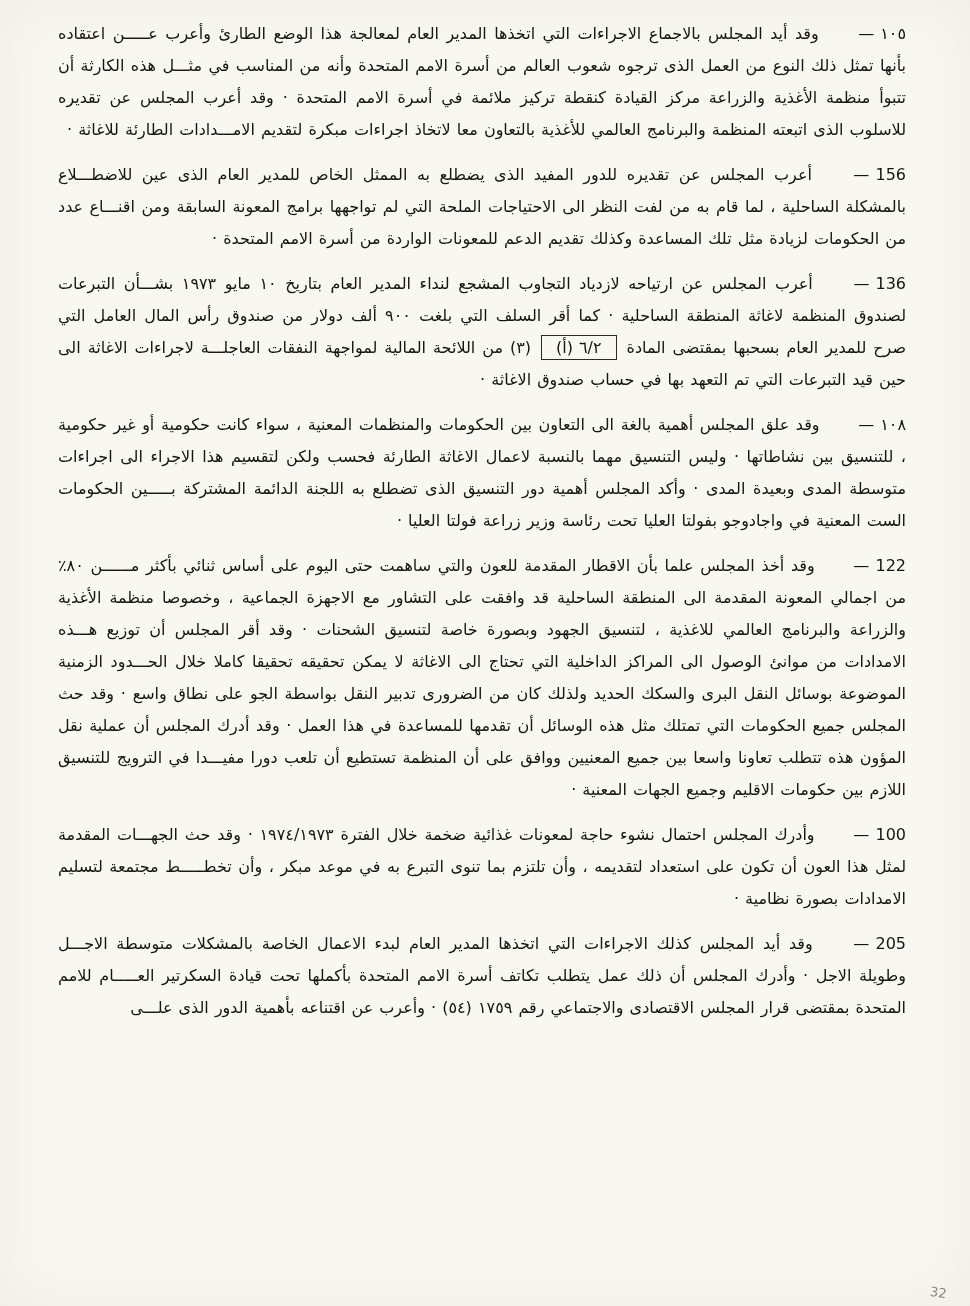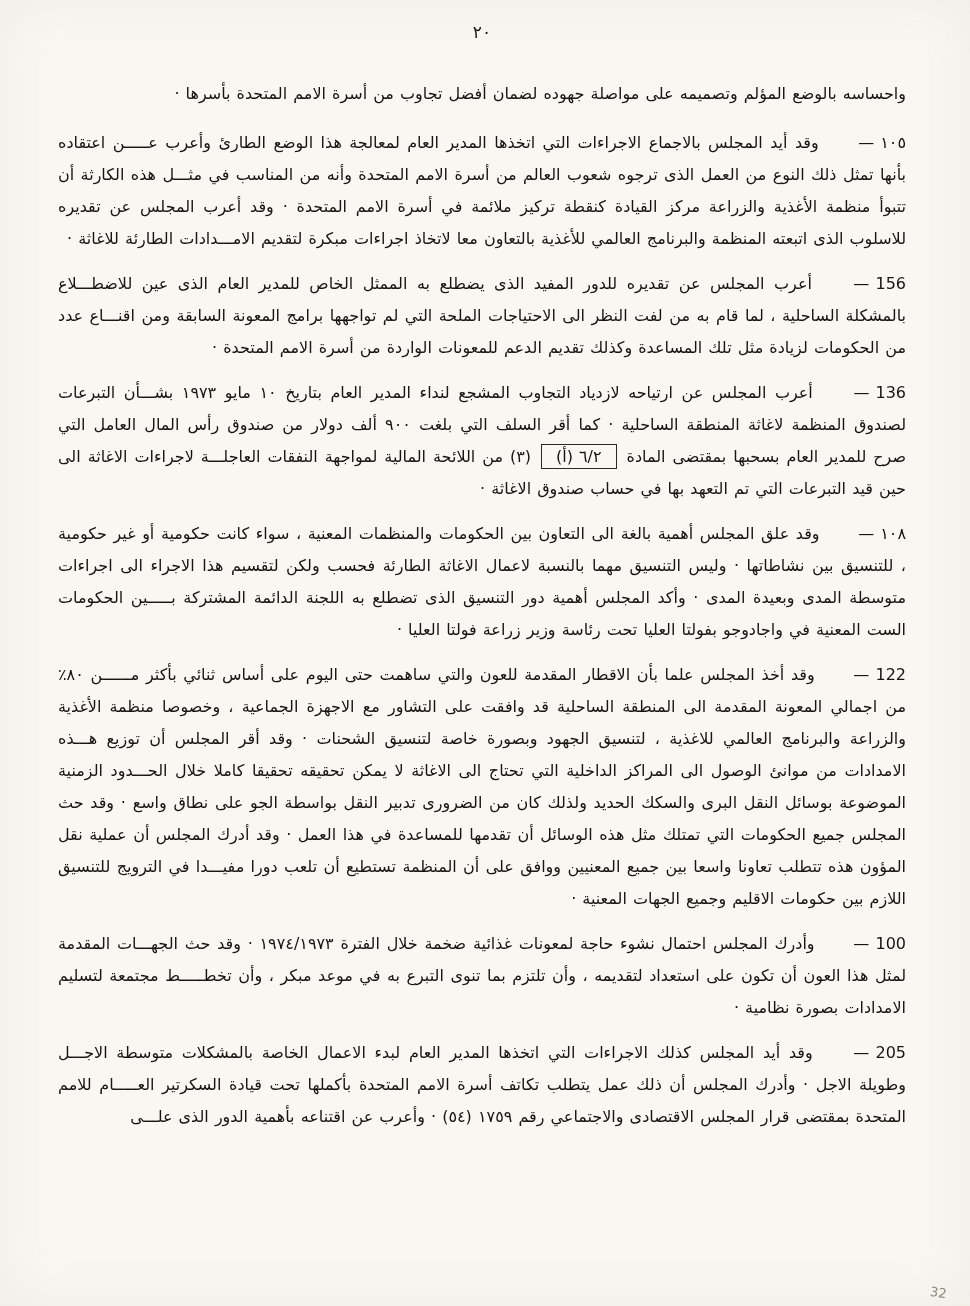--- a/index.html
+++ b/index.html
@@ -54,27 +54,23 @@
     color: #8d887c;
     transform: rotate(8deg);
     direction: ltr;
   }
 </style>
 </head>
 <body>
 
 <div class="page">
 
-  <div class="page-number">٢٠</div>
 
   <div class="doc-body">
 
-    <p class="para cont">
-      <span>واحساسه بالوضع المؤلم وتصميمه على مواصلة جهوده لضمان أفضل تجاوب من أسرة الامم المتحدة بأسرها ·</span>
-    </p>
 
     <p class="para">
       <span class="pnum">١٠٥ —</span>
       <span>وقد أيد المجلس بالاجماع الاجراءات التي اتخذها المدير العام لمعالجة هذا الوضع الطارئ وأعرب عـــــن اعتقاده بأنها تمثل ذلك النوع من العمل الذى ترجوه شعوب العالم من أسرة الامم المتحدة وأنه من المناسب في مثـــل هذه الكارثة أن تتبوأ منظمة الأغذية والزراعة مركز القيادة كنقطة تركيز ملائمة في أسرة الامم المتحدة · وقد أعرب المجلس عن تقديره للاسلوب الذى اتبعته المنظمة والبرنامج العالمي للأغذية بالتعاون معا لاتخاذ اجراءات مبكرة لتقديم الامـــدادات الطارئة للاغاثة ·</span>
     </p>
 
     <p class="para">
       <span class="pnum">156 —</span>
       <span>أعرب المجلس عن تقديره للدور المفيد الذى يضطلع به الممثل الخاص للمدير العام الذى عين للاضطـــلاع بالمشكلة الساحلية ، لما قام به من لفت النظر الى الاحتياجات الملحة التي لم تواجهها برامج المعونة السابقة ومن اقنـــاع عدد من الحكومات لزيادة مثل تلك المساعدة وكذلك تقديم الدعم للمعونات الواردة من أسرة الامم المتحدة ·</span>
     </p>

